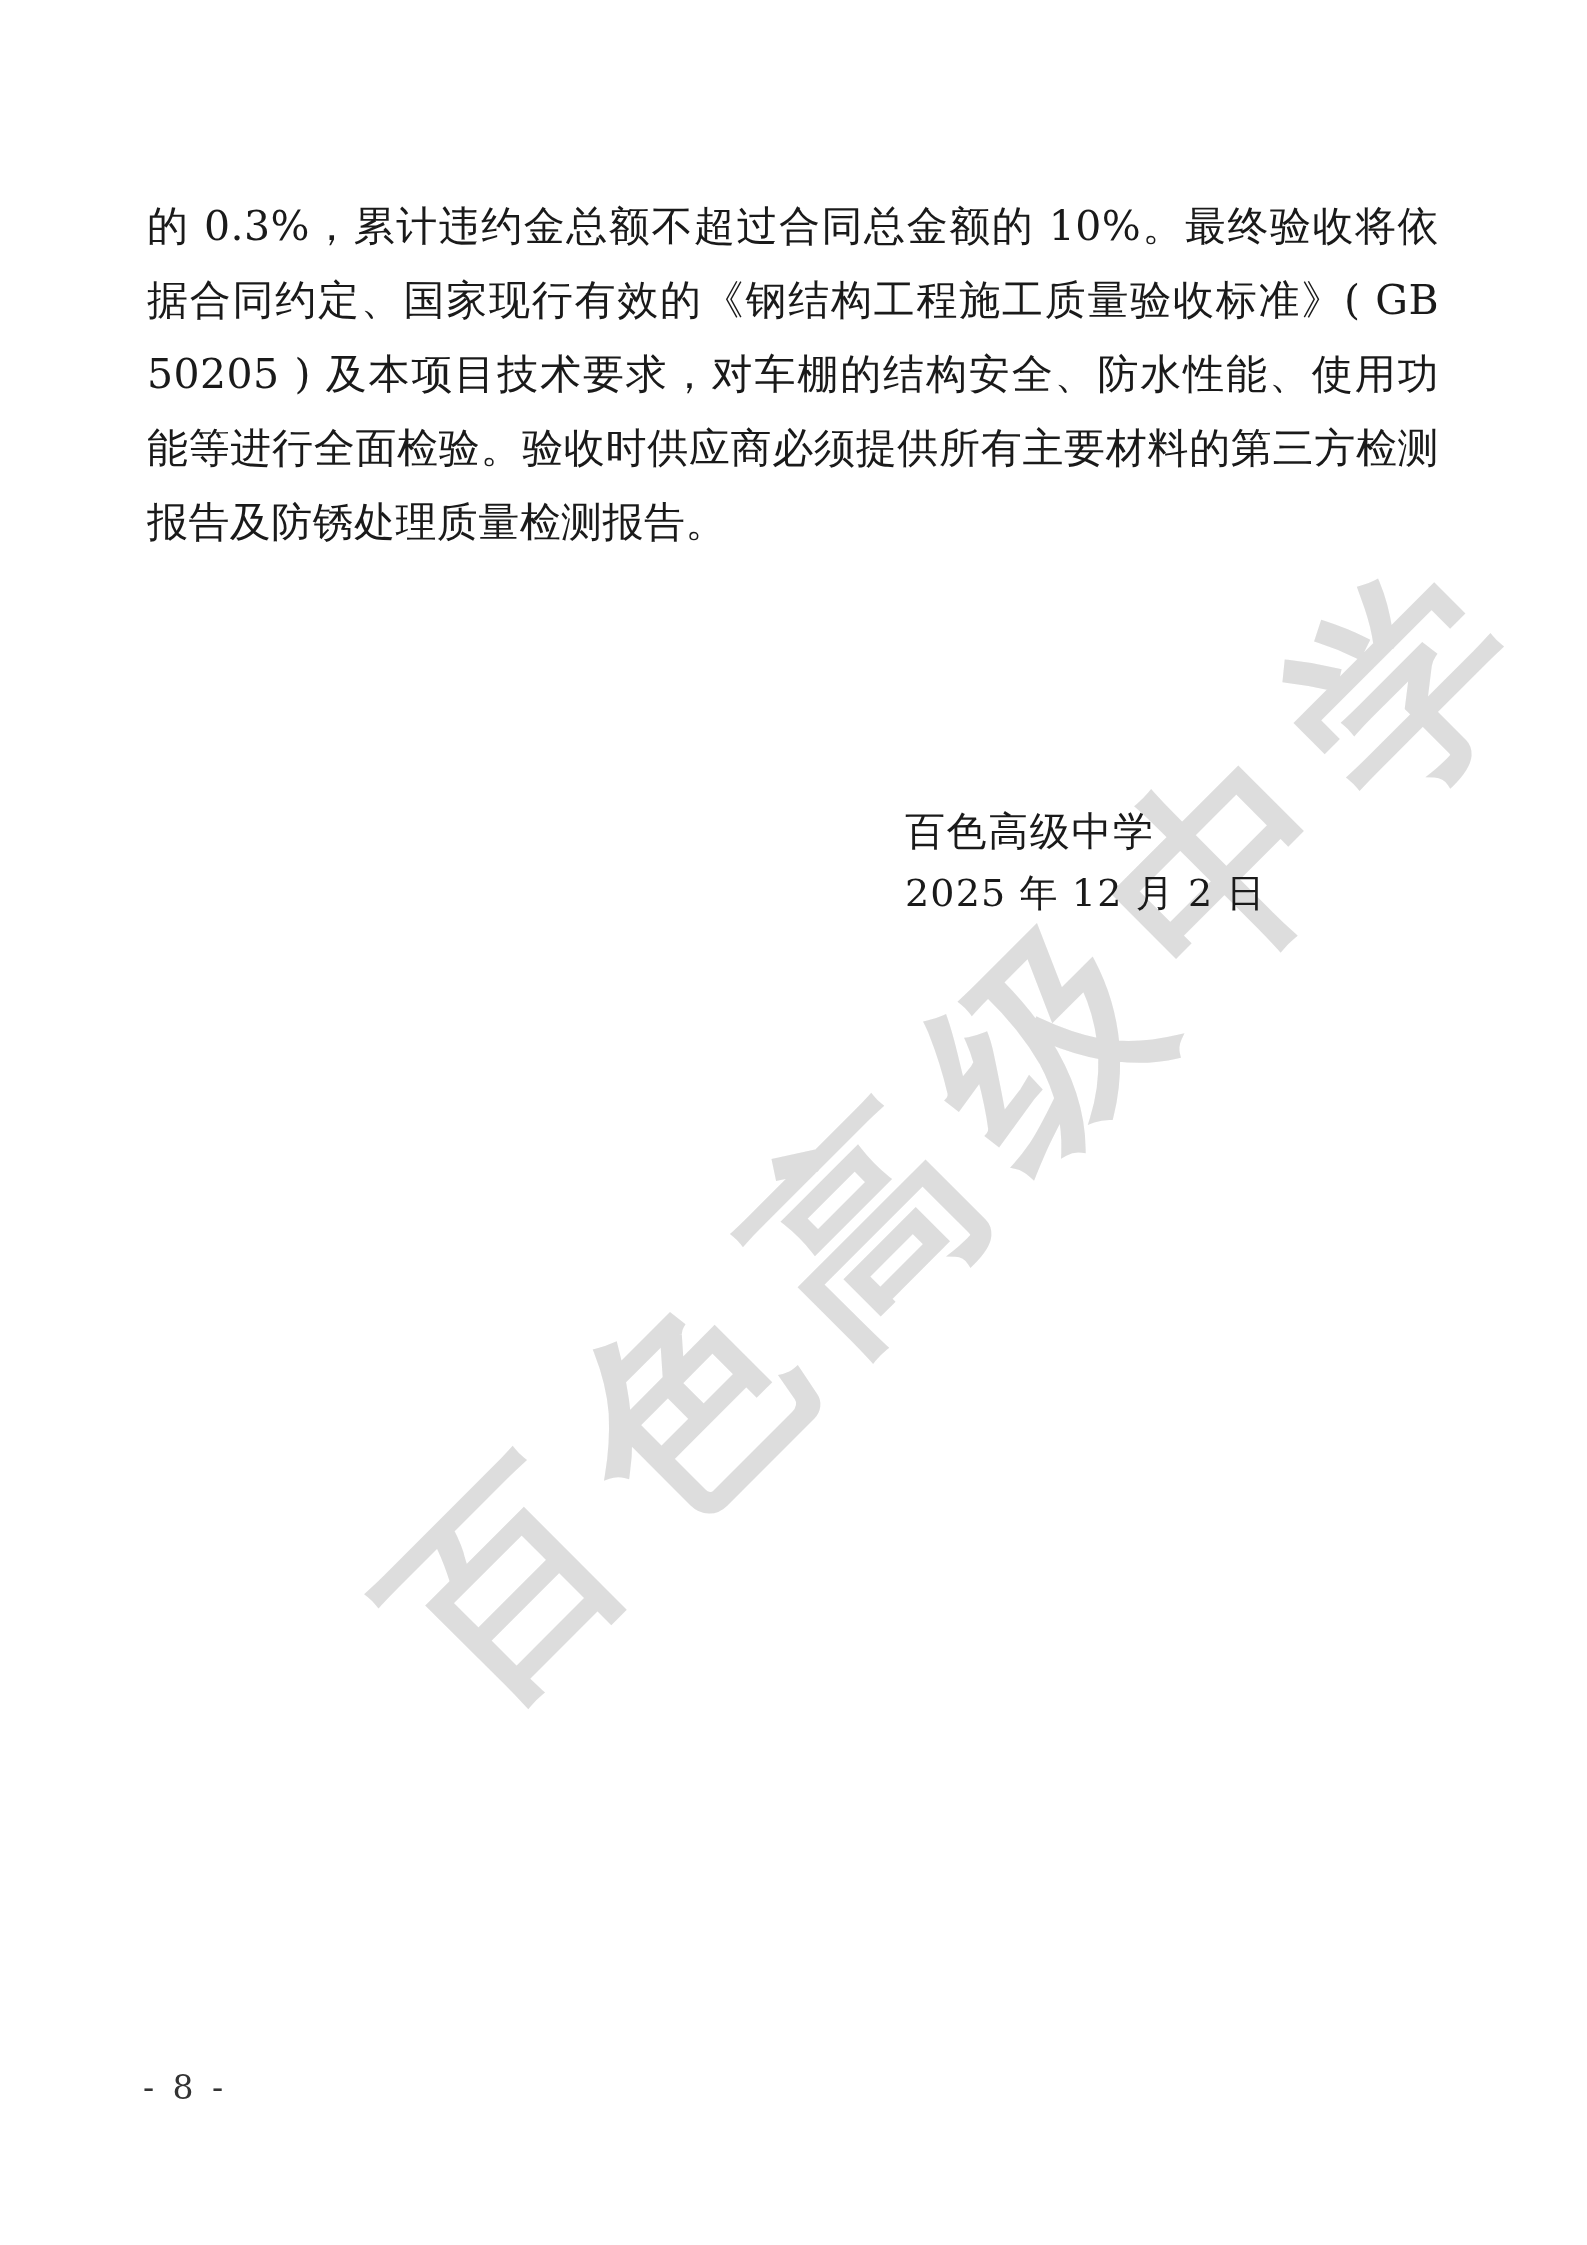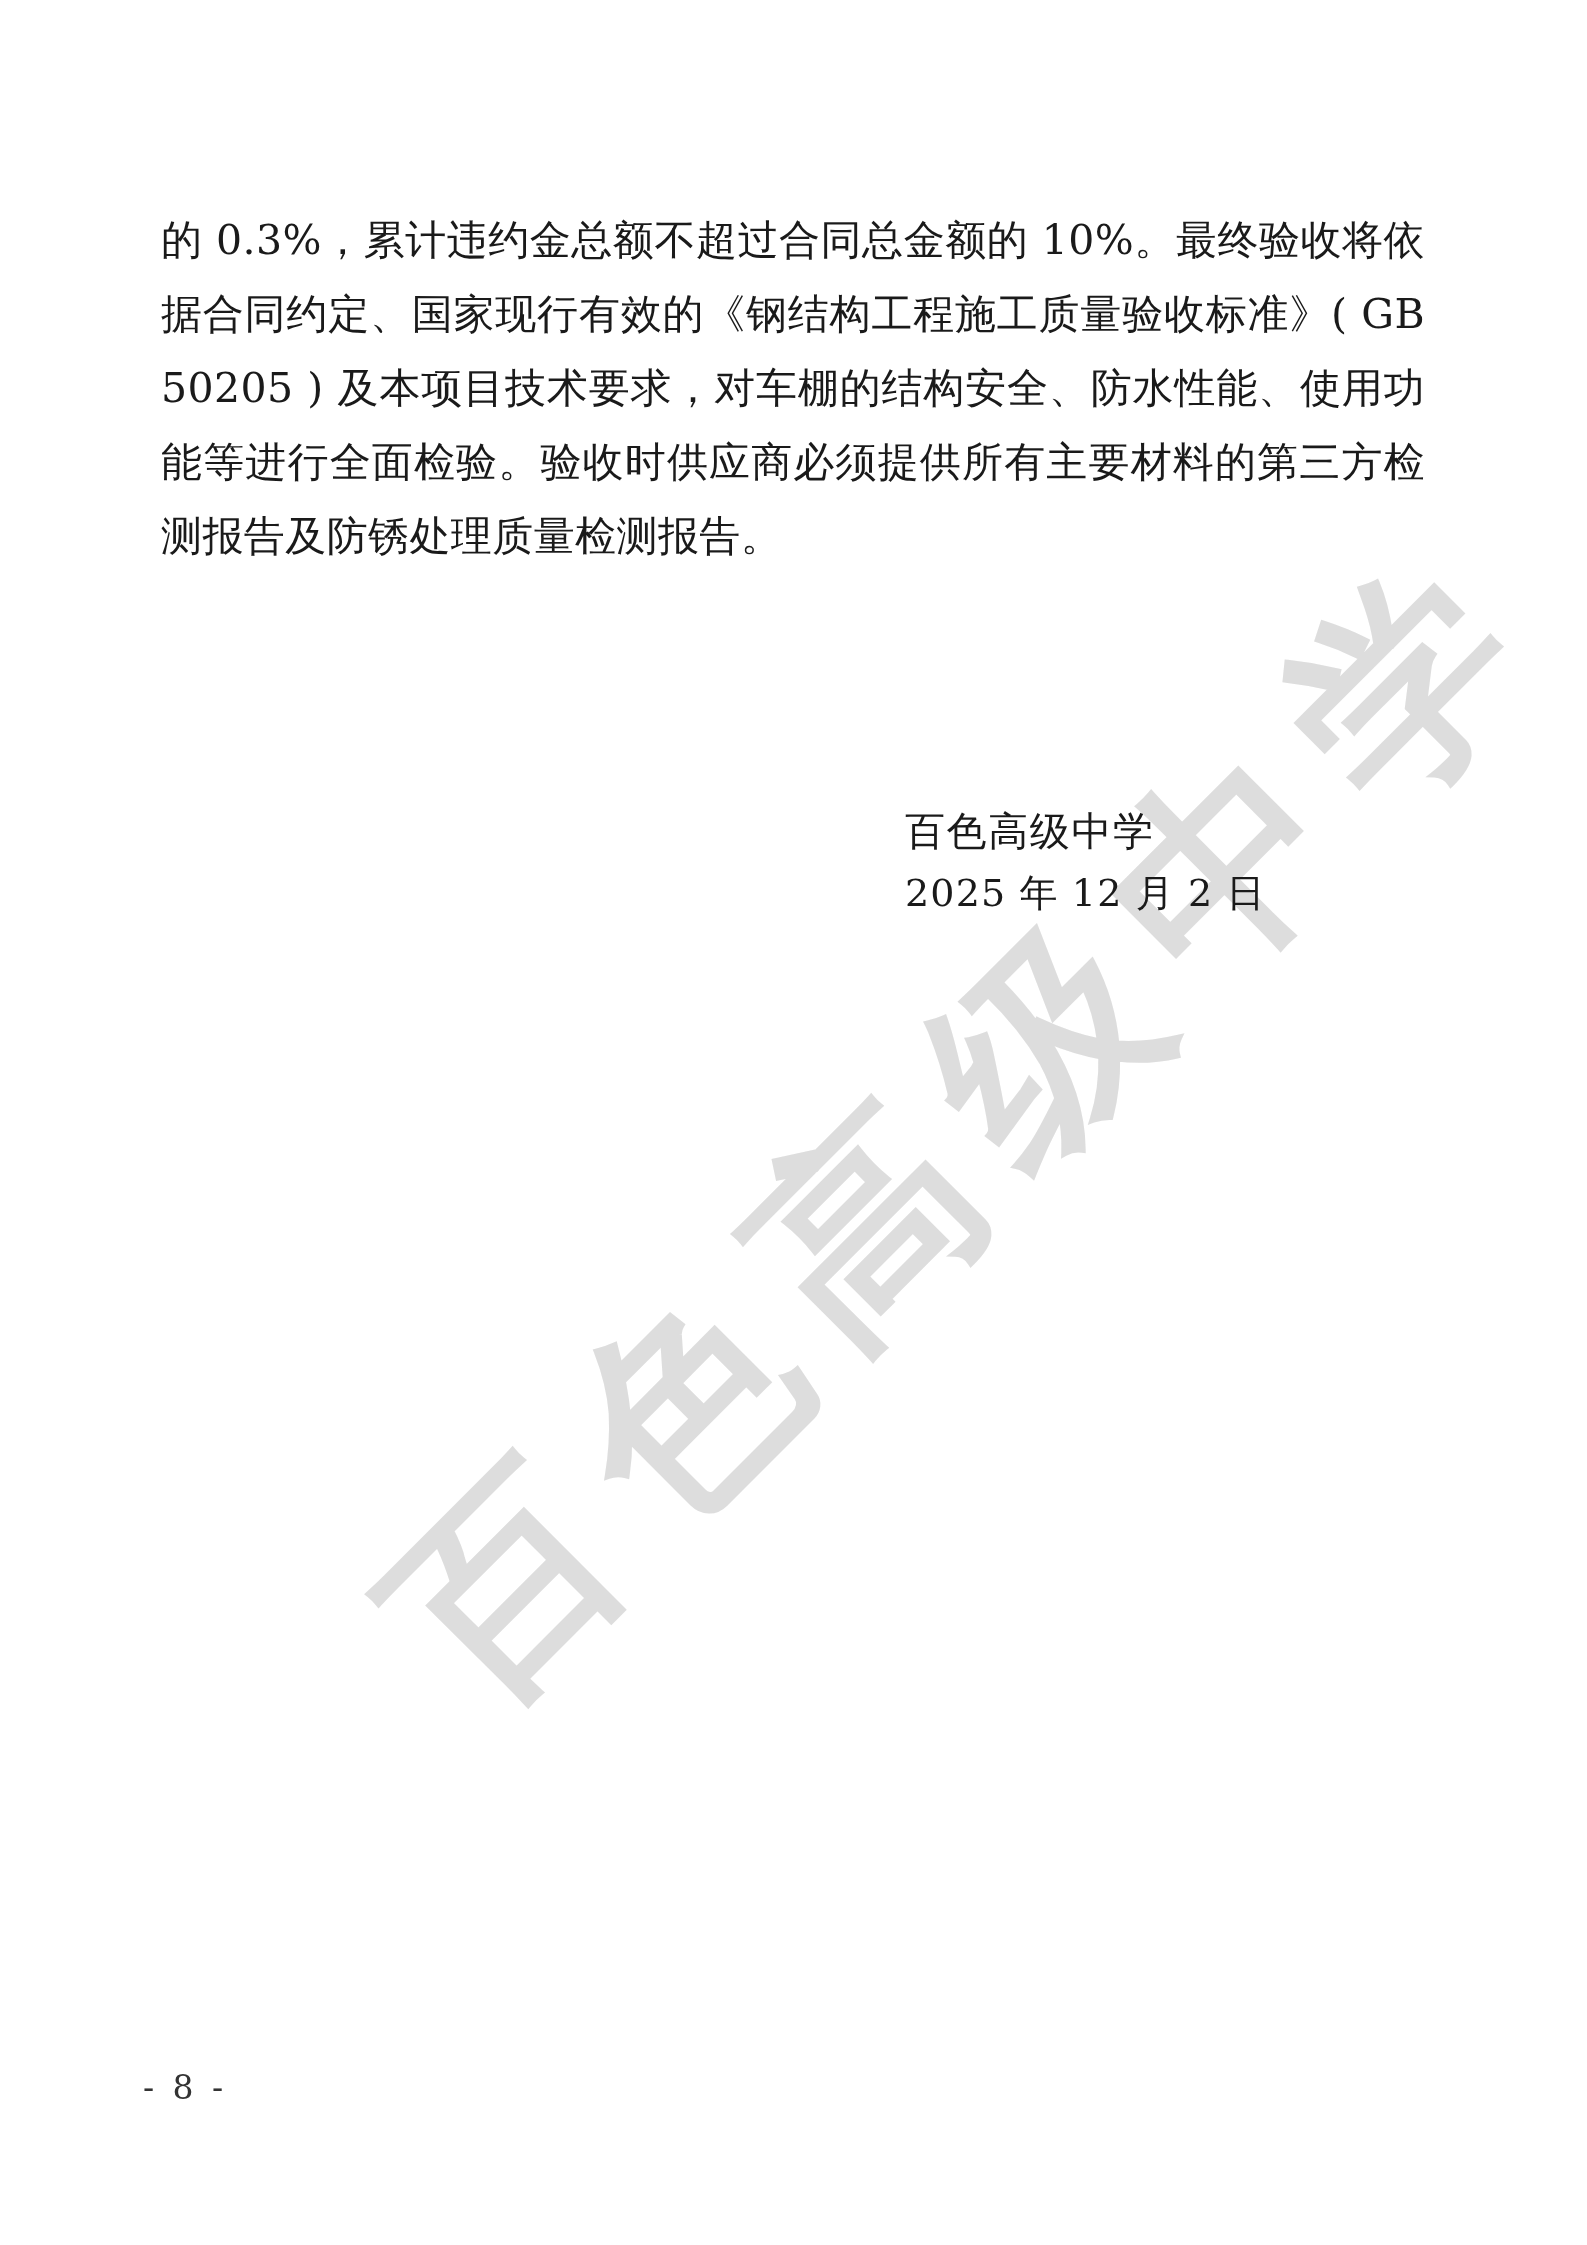--- a/index.html
+++ b/index.html
@@ -51,21 +51,21 @@
     left: 143px;
     top: 185px;
     width: 1300px;
   }
   .para {
     font-size: 41px;
     line-height: 74px;
     text-align: justify;
     text-justify: inter-ideograph;
     letter-spacing: 0.01em;
-    margin: 18px;
+    margin: 4px;
   }
 
   
   .signature {
     position: absolute;
     z-index: 2;
     left: 905px;
     top: 800px;
     width: 460px;
   }

